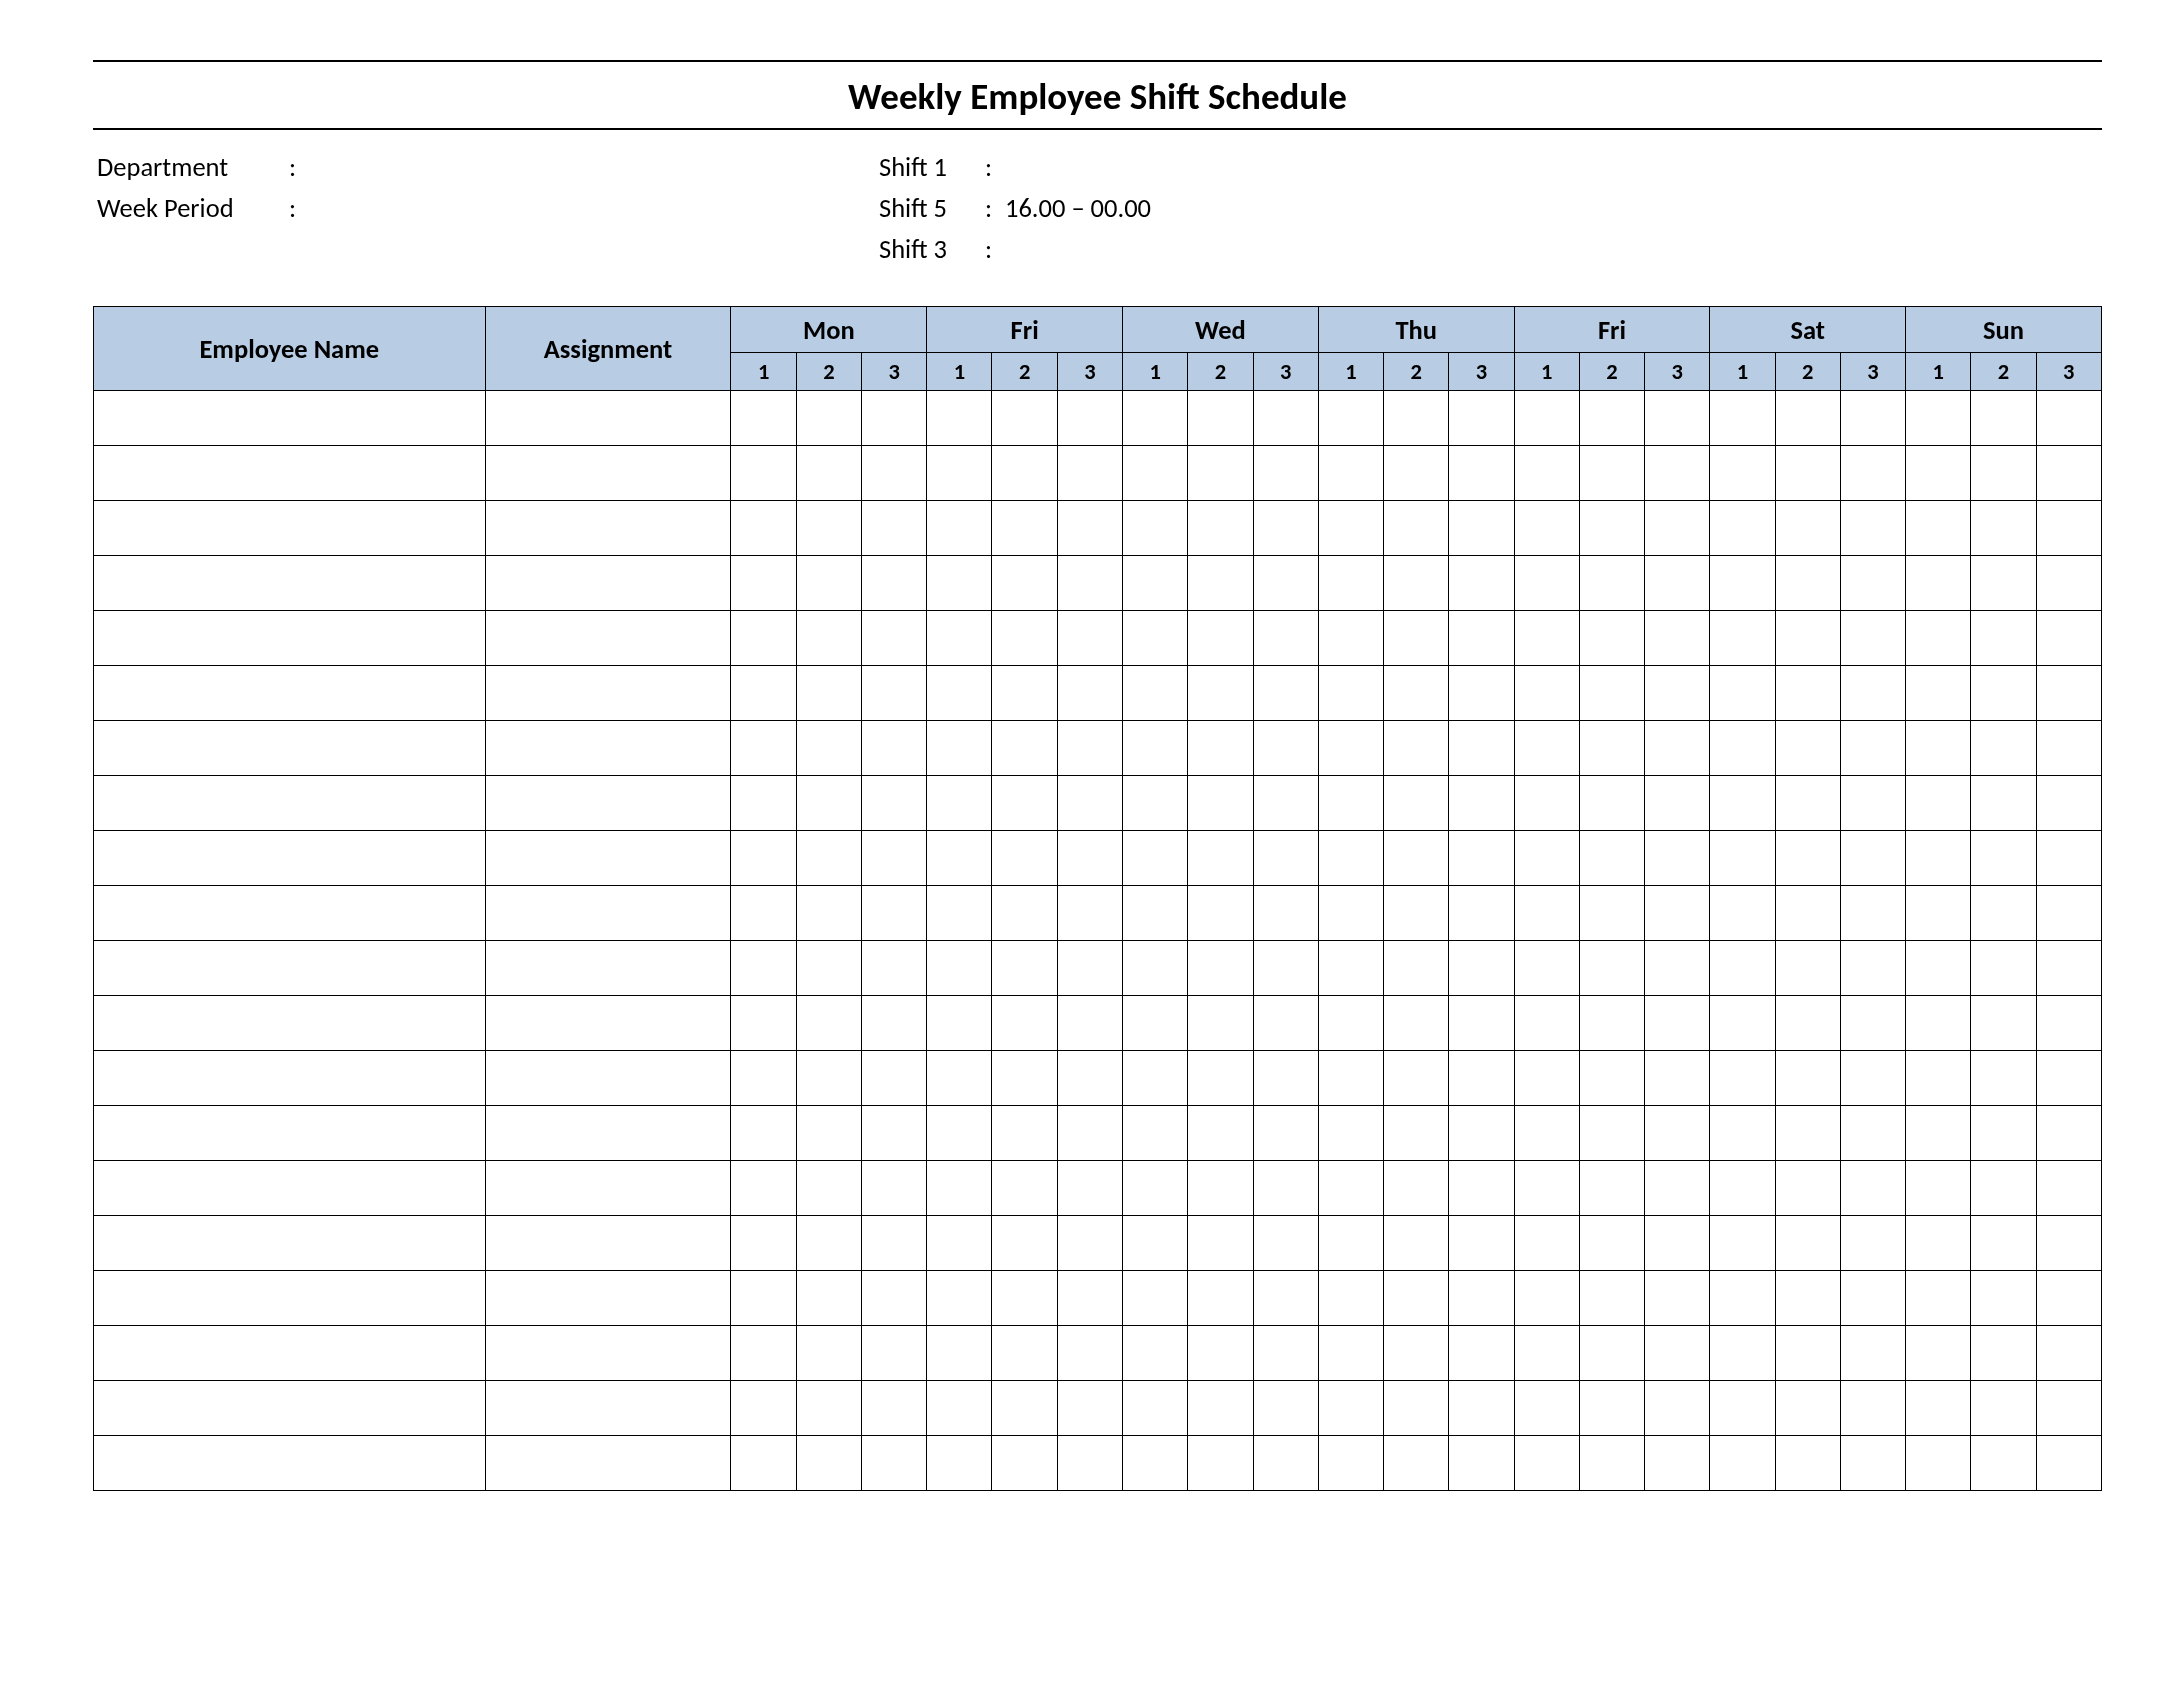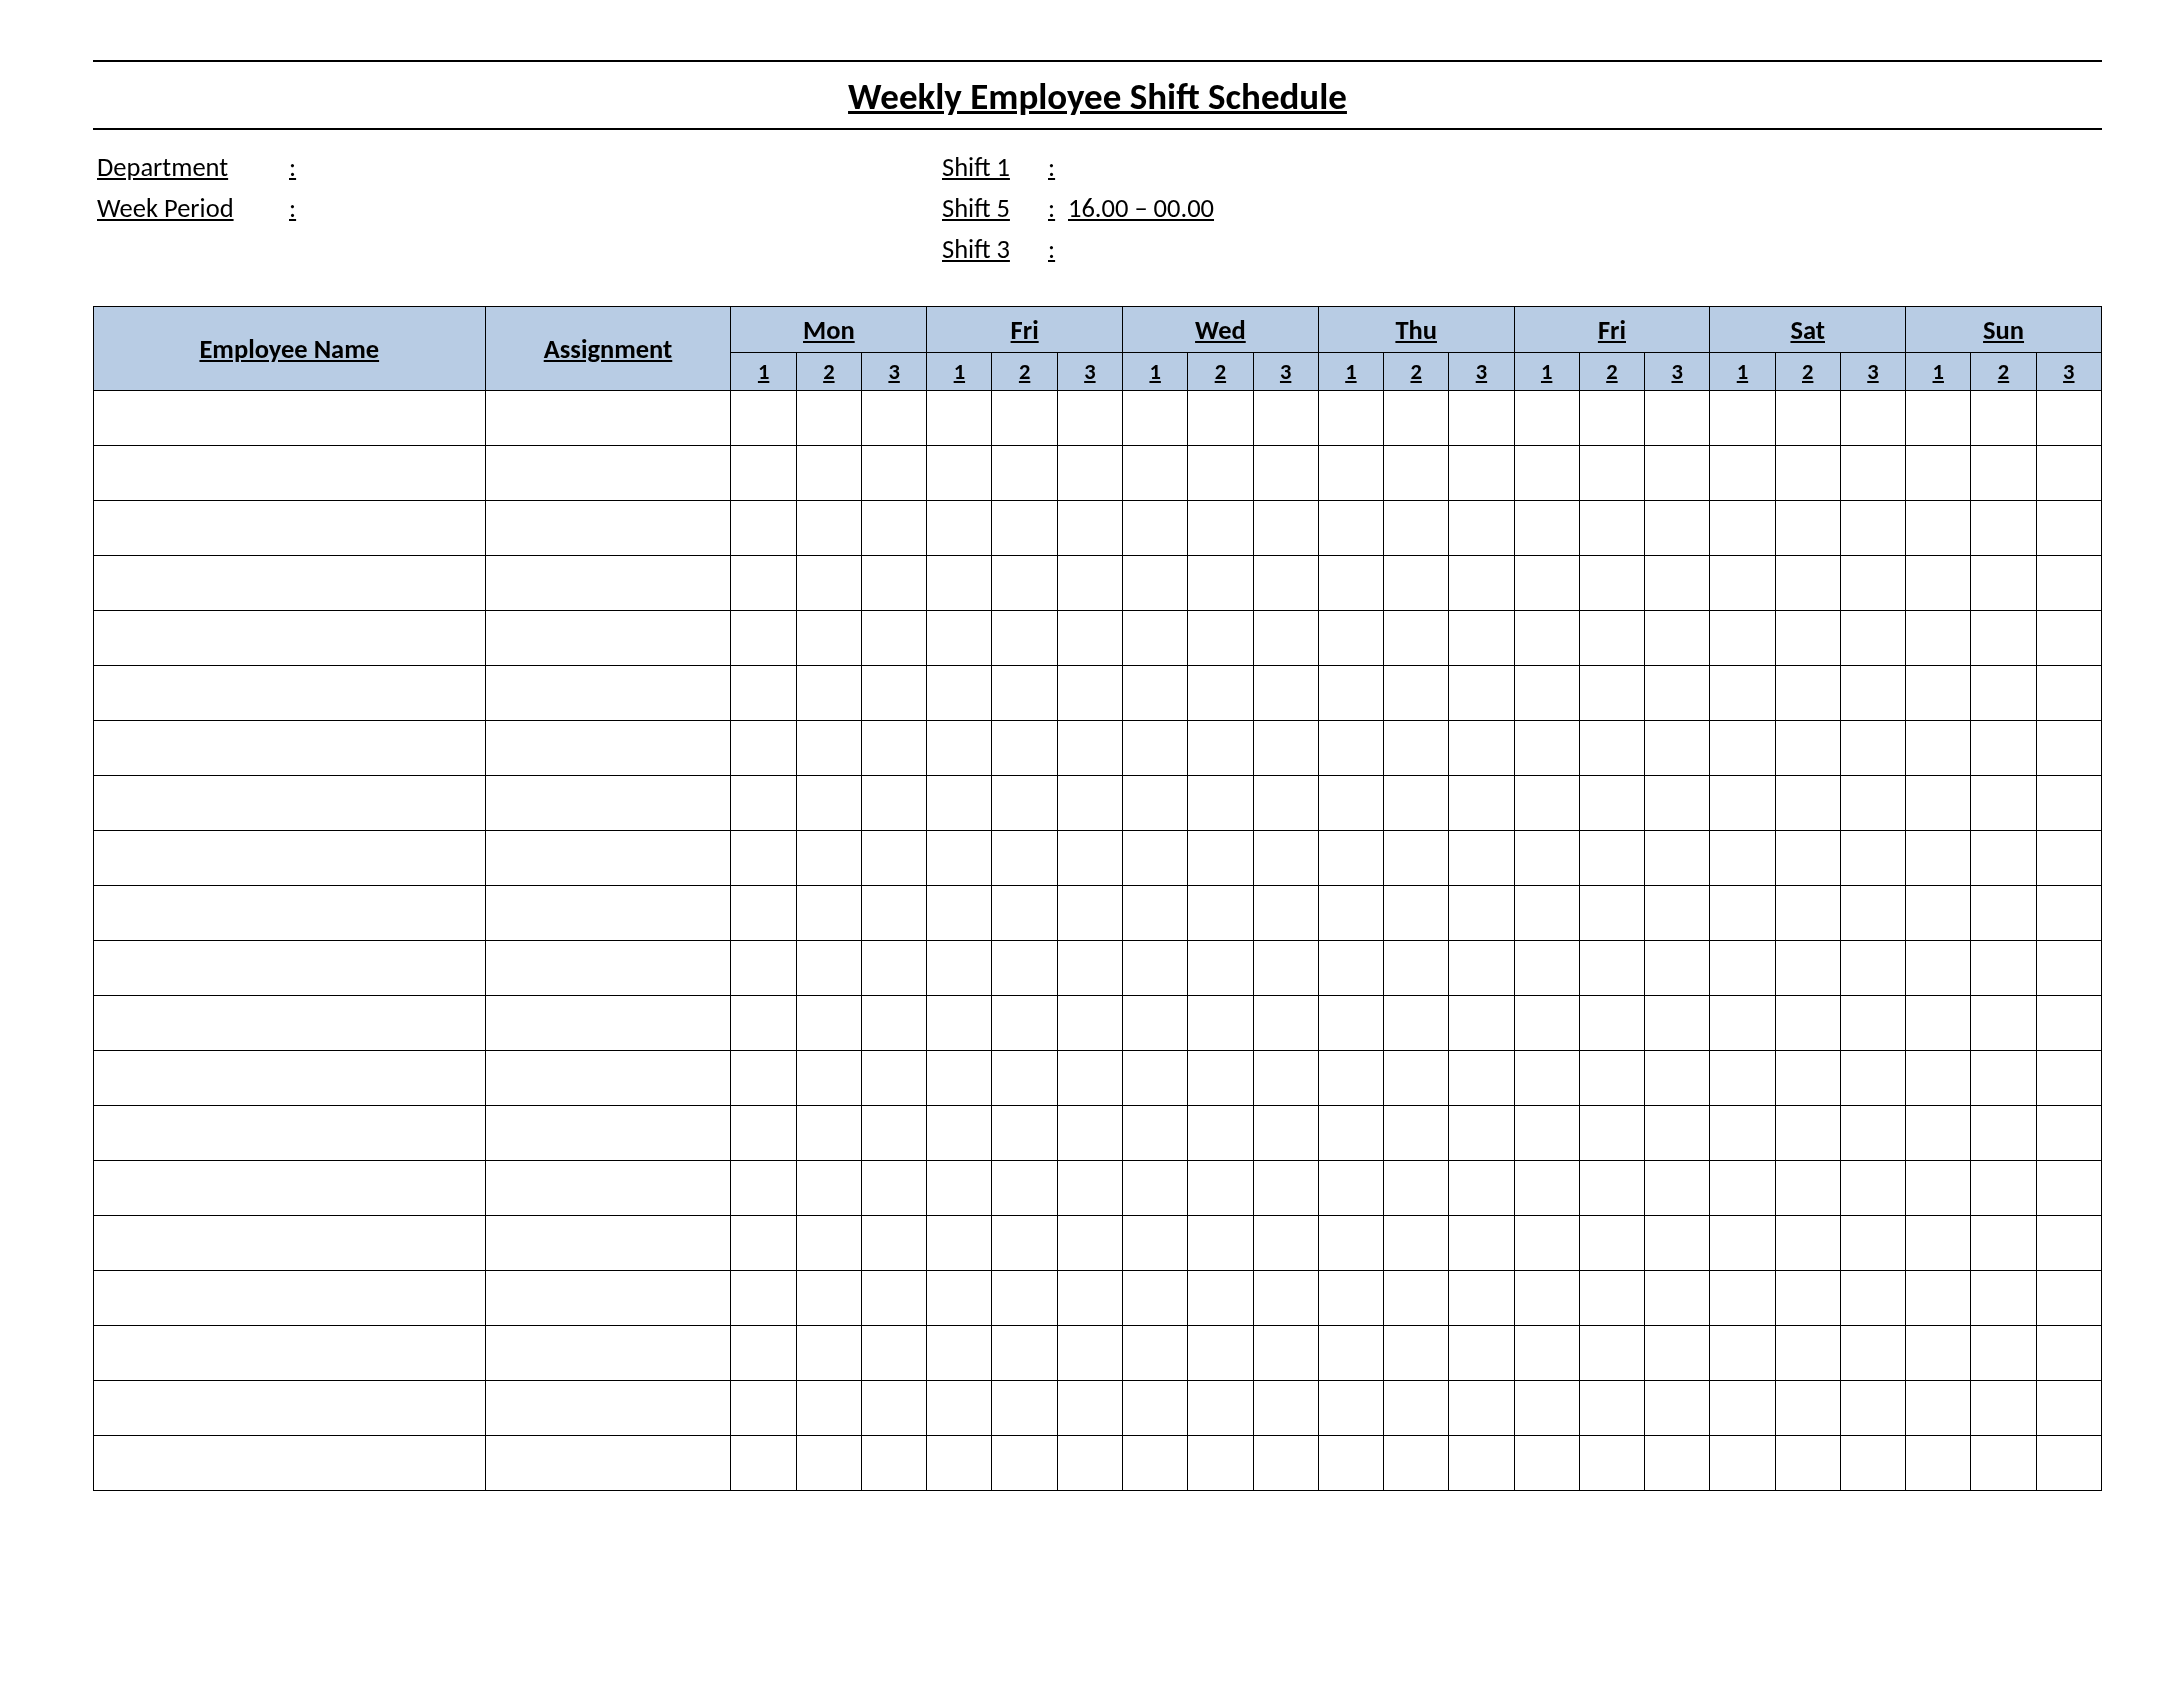--- a/index.html
+++ b/index.html
@@ -8,36 +8,35 @@
     background: #fff;
     font-family: Calibri, "Segoe UI", Arial, sans-serif;
     color: #000;
   }
   .page {
     width: 2183px;
     height: 1517px;
     box-sizing: border-box;
     padding: 60px 81px 79px 93px;
     position: relative;
-    text-decoration: underline;
   }
   .rule {
     border: 0;
     border-top: 2px solid #000;
     margin: 0;
   }
   .title {
     text-align: center;
     font-weight: 700;
     font-size: 37px;
     padding: 12px 0 9.3px 0;
   }
   .meta-block {
     display: flex;
-    gap: 117px;
+    gap: 54px;
     font-size: 26.5px;
     line-height: 1.55;
     padding: 17px 0 0 4px;
   }
   .meta-left  { width: 728px; }
   .meta-right { flex: 1; }
   .meta-row { display: flex; }
   .meta-label { width: 192px; }
   .meta-sep   { width: 20px; }
   .meta-value { flex: 1; }

